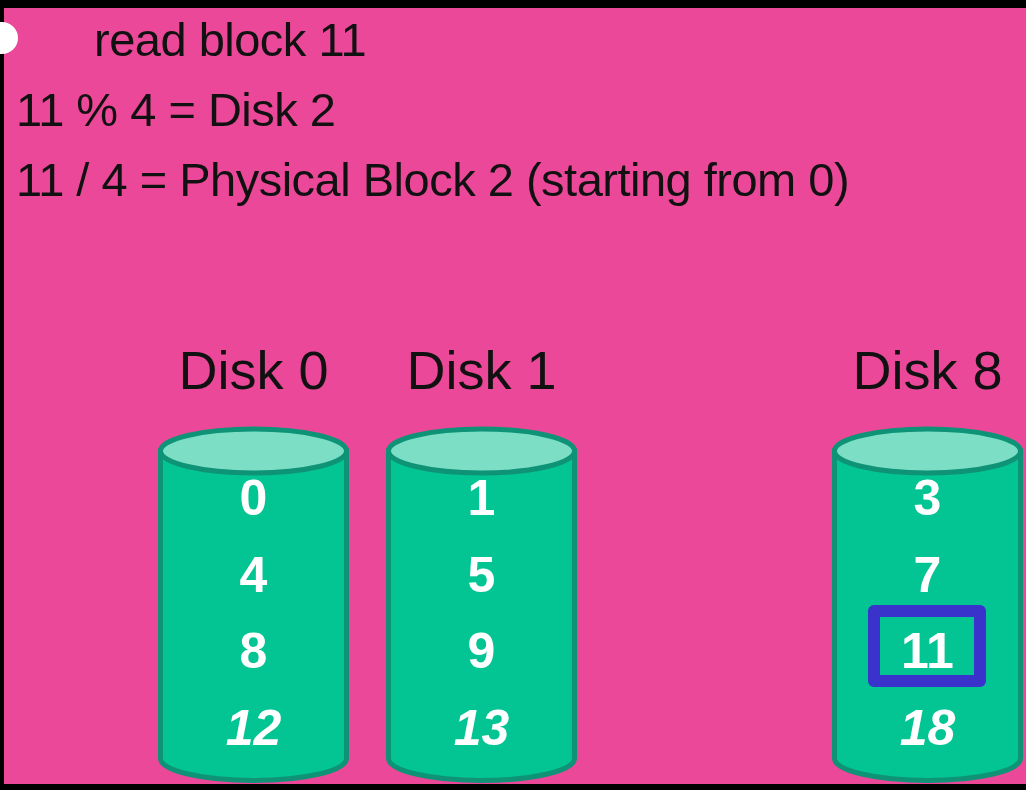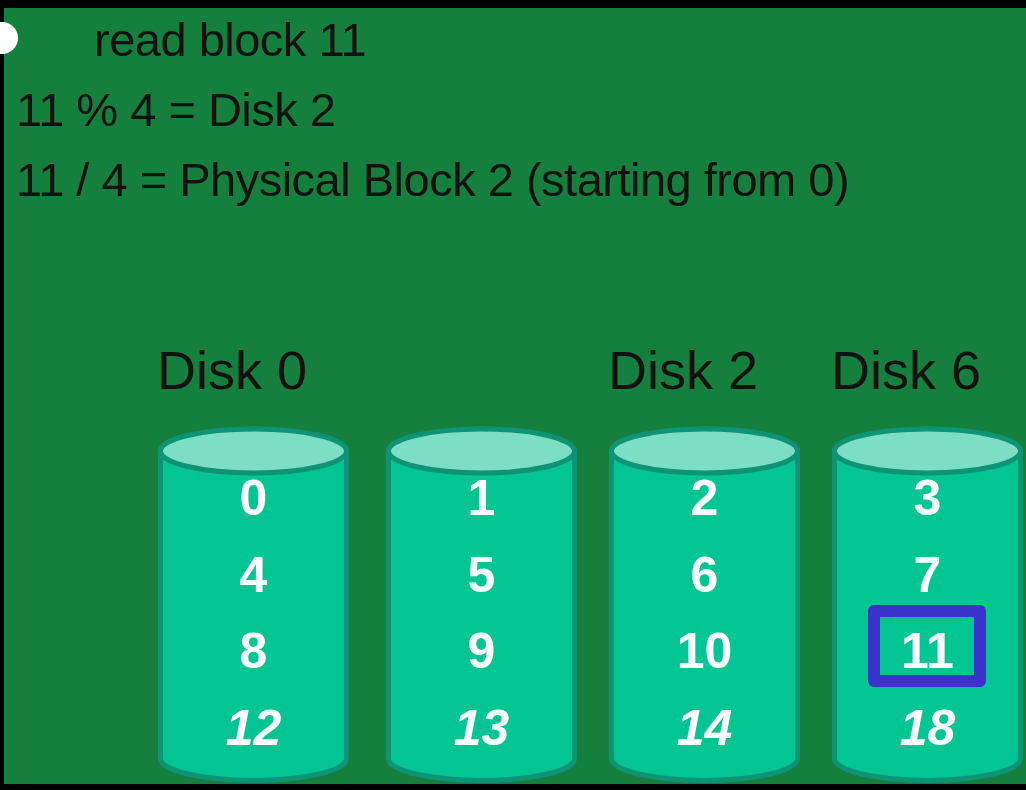--- a/index.html
+++ b/index.html
@@ -1,21 +1,21 @@
 <!DOCTYPE html>
 <html style="--frame-black: #000000; --text-black: #111111; --cylinder-body: #03c493; --cylinder-top: #7ddec6; --cylinder-outline: #0e9376; --block-number-white: #ffffff; --highlight-blue: #3933cc;"><head>
 <meta charset="utf-8">
 <style>
   * { margin: 0; padding: 0; box-sizing: border-box; }
   html, body { background: #ffffff; }
   .stage {
     position: relative;
     width: 1026px;
     height: 790px;
-    background: #15803d;
+    background: #ec4899;
     overflow: hidden;
     font-family: "Liberation Sans", "DejaVu Sans", sans-serif;
     color: var(--text-black, #111111);
   }
   
   .frame-top    { position: absolute; left: 0; top: 0; width: 1026px; height: 8px;  background: var(--frame-black, #000); z-index: 6; }
   .frame-left   { position: absolute; left: 0; top: 0; width: 4px;    height: 790px; background: var(--frame-black, #000); z-index: 4; }
   .frame-bottom { position: absolute; left: 0; top: 784px; width: 1026px; height: 6px; background: var(--frame-black, #000); z-index: 6; }
   .frame-notch  { position: absolute; left: -14px; top: 22px; width: 32px; height: 32px; border-radius: 50%; background: #ffffff; z-index: 5; }
 
@@ -34,21 +34,21 @@
 
   
   .disk-col { position: absolute; top: 340px; width: 193px; height: 450px; }
   .disk-col.d0 { left: 157px; }
   .disk-col.d1 { left: 385px; }
   .disk-col.d2 { left: 608px; }
   .disk-col.d3 { left: 831px; }
 
   .disk-label {
     position: absolute; top: 0; left: 0; width: 100%;
-    text-align: left;
+    text-align: center;
     font-size: 54px; line-height: 60px;
     white-space: nowrap;
     color: var(--text-black, #111111);
   }
 
   .cyl { position: absolute; left: 0; top: 84px; width: 193px; height: 362px; }
   .cyl-body { fill: var(--cylinder-body, #03c493); stroke: var(--cylinder-outline, #0e9376); stroke-width: 5; }
   .cyl-top  { fill: var(--cylinder-top, #7ddec6);  stroke: var(--cylinder-outline, #0e9376); stroke-width: 5; }
 
   .blk {
@@ -92,44 +92,34 @@
       <path class="cyl-body" d="M3.5,27 V334.5 A93,22 0 0 0 189.5,334.5 V27 Z"></path>
       <ellipse class="cyl-top" cx="96.5" cy="27" rx="93" ry="22"></ellipse>
     </svg>
     <div class="blk r0">0</div>
     <div class="blk r1">4</div>
     <div class="blk r2">8</div>
     <div class="blk r3">12</div>
   </div>
 
   <div class="disk-col d1">
+    <div class="disk-label">Disk 1</div>
     <svg class="cyl" viewBox="0 0 193 362" aria-hidden="true">
       <path class="cyl-body" d="M3.5,27 V334.5 A93,22 0 0 0 189.5,334.5 V27 Z"></path>
       <ellipse class="cyl-top" cx="96.5" cy="27" rx="93" ry="22"></ellipse>
     </svg>
     <div class="blk r0">1</div>
     <div class="blk r1">5</div>
     <div class="blk r2">9</div>
     <div class="blk r3">13</div>
   </div>
 
-  <div class="disk-col d2">
-    <div class="disk-label">Disk 2</div>
-    <svg class="cyl" viewBox="0 0 193 362" aria-hidden="true">
-      <path class="cyl-body" d="M3.5,27 V334.5 A93,22 0 0 0 189.5,334.5 V27 Z"></path>
-      <ellipse class="cyl-top" cx="96.5" cy="27" rx="93" ry="22"></ellipse>
-    </svg>
-    <div class="blk r0">2</div>
-    <div class="blk r1">6</div>
-    <div class="blk r2">10</div>
-    <div class="blk r3">14</div>
-  </div>
 
   <div class="disk-col d3">
-    <div class="disk-label">Disk 6</div>
+    <div class="disk-label">Disk 8</div>
     <svg class="cyl" viewBox="0 0 193 362" aria-hidden="true">
       <path class="cyl-body" d="M3.5,27 V334.5 A93,22 0 0 0 189.5,334.5 V27 Z"></path>
       <ellipse class="cyl-top" cx="96.5" cy="27" rx="93" ry="22"></ellipse>
     </svg>
     <div class="blk r0">3</div>
     <div class="blk r1">7</div>
     <div class="blk r2">11</div>
     <div class="blk r3">18</div>
     <div class="highlight-box"></div>
   </div>

